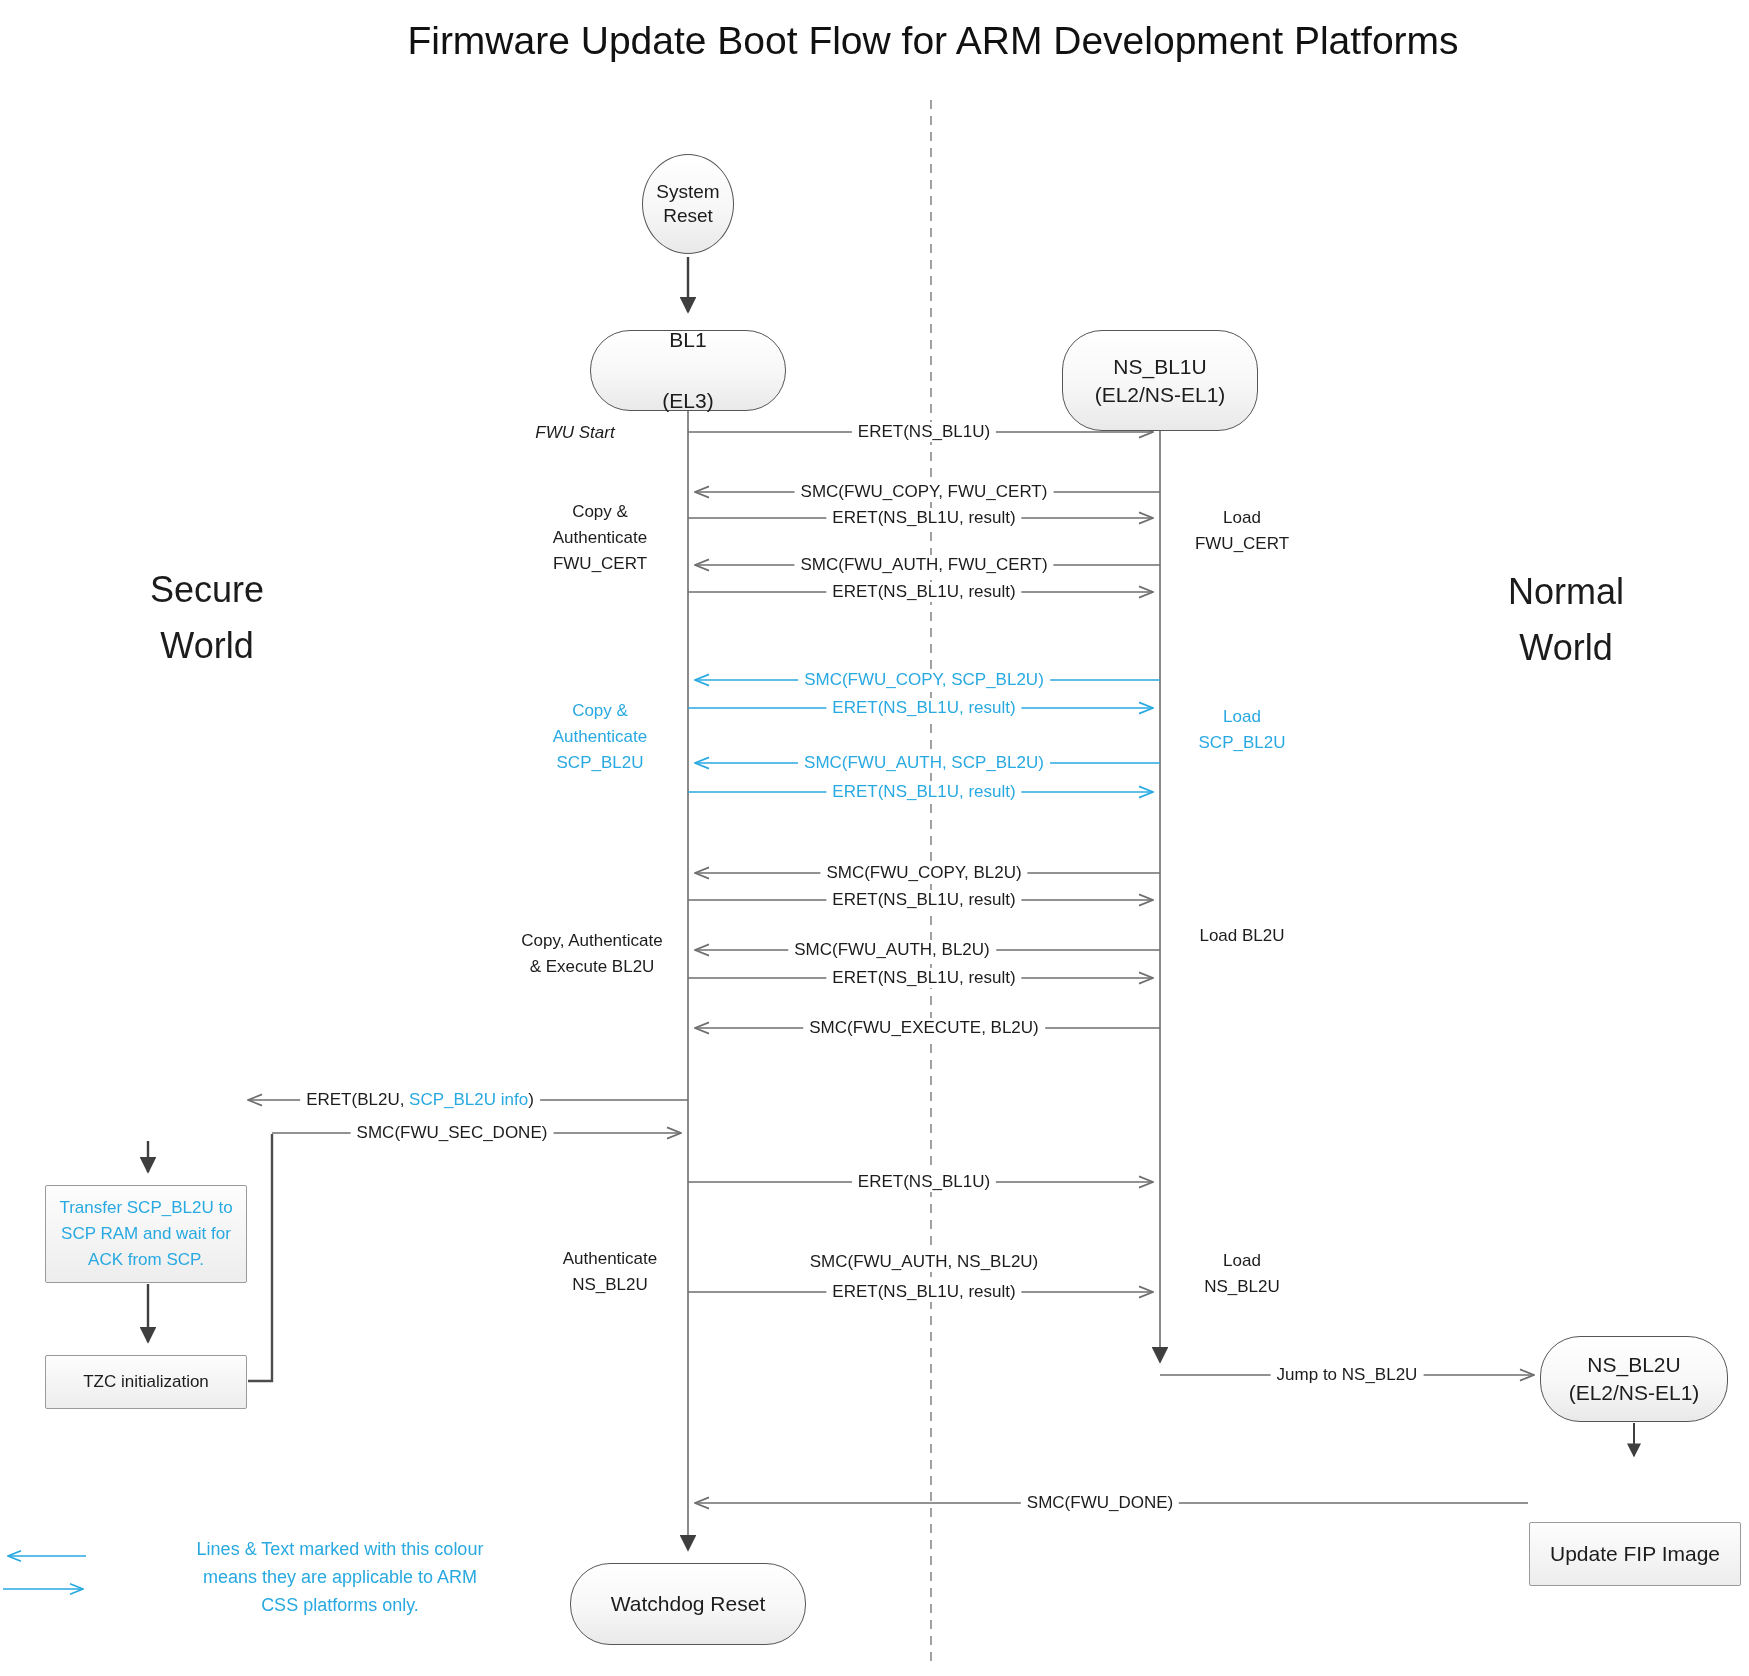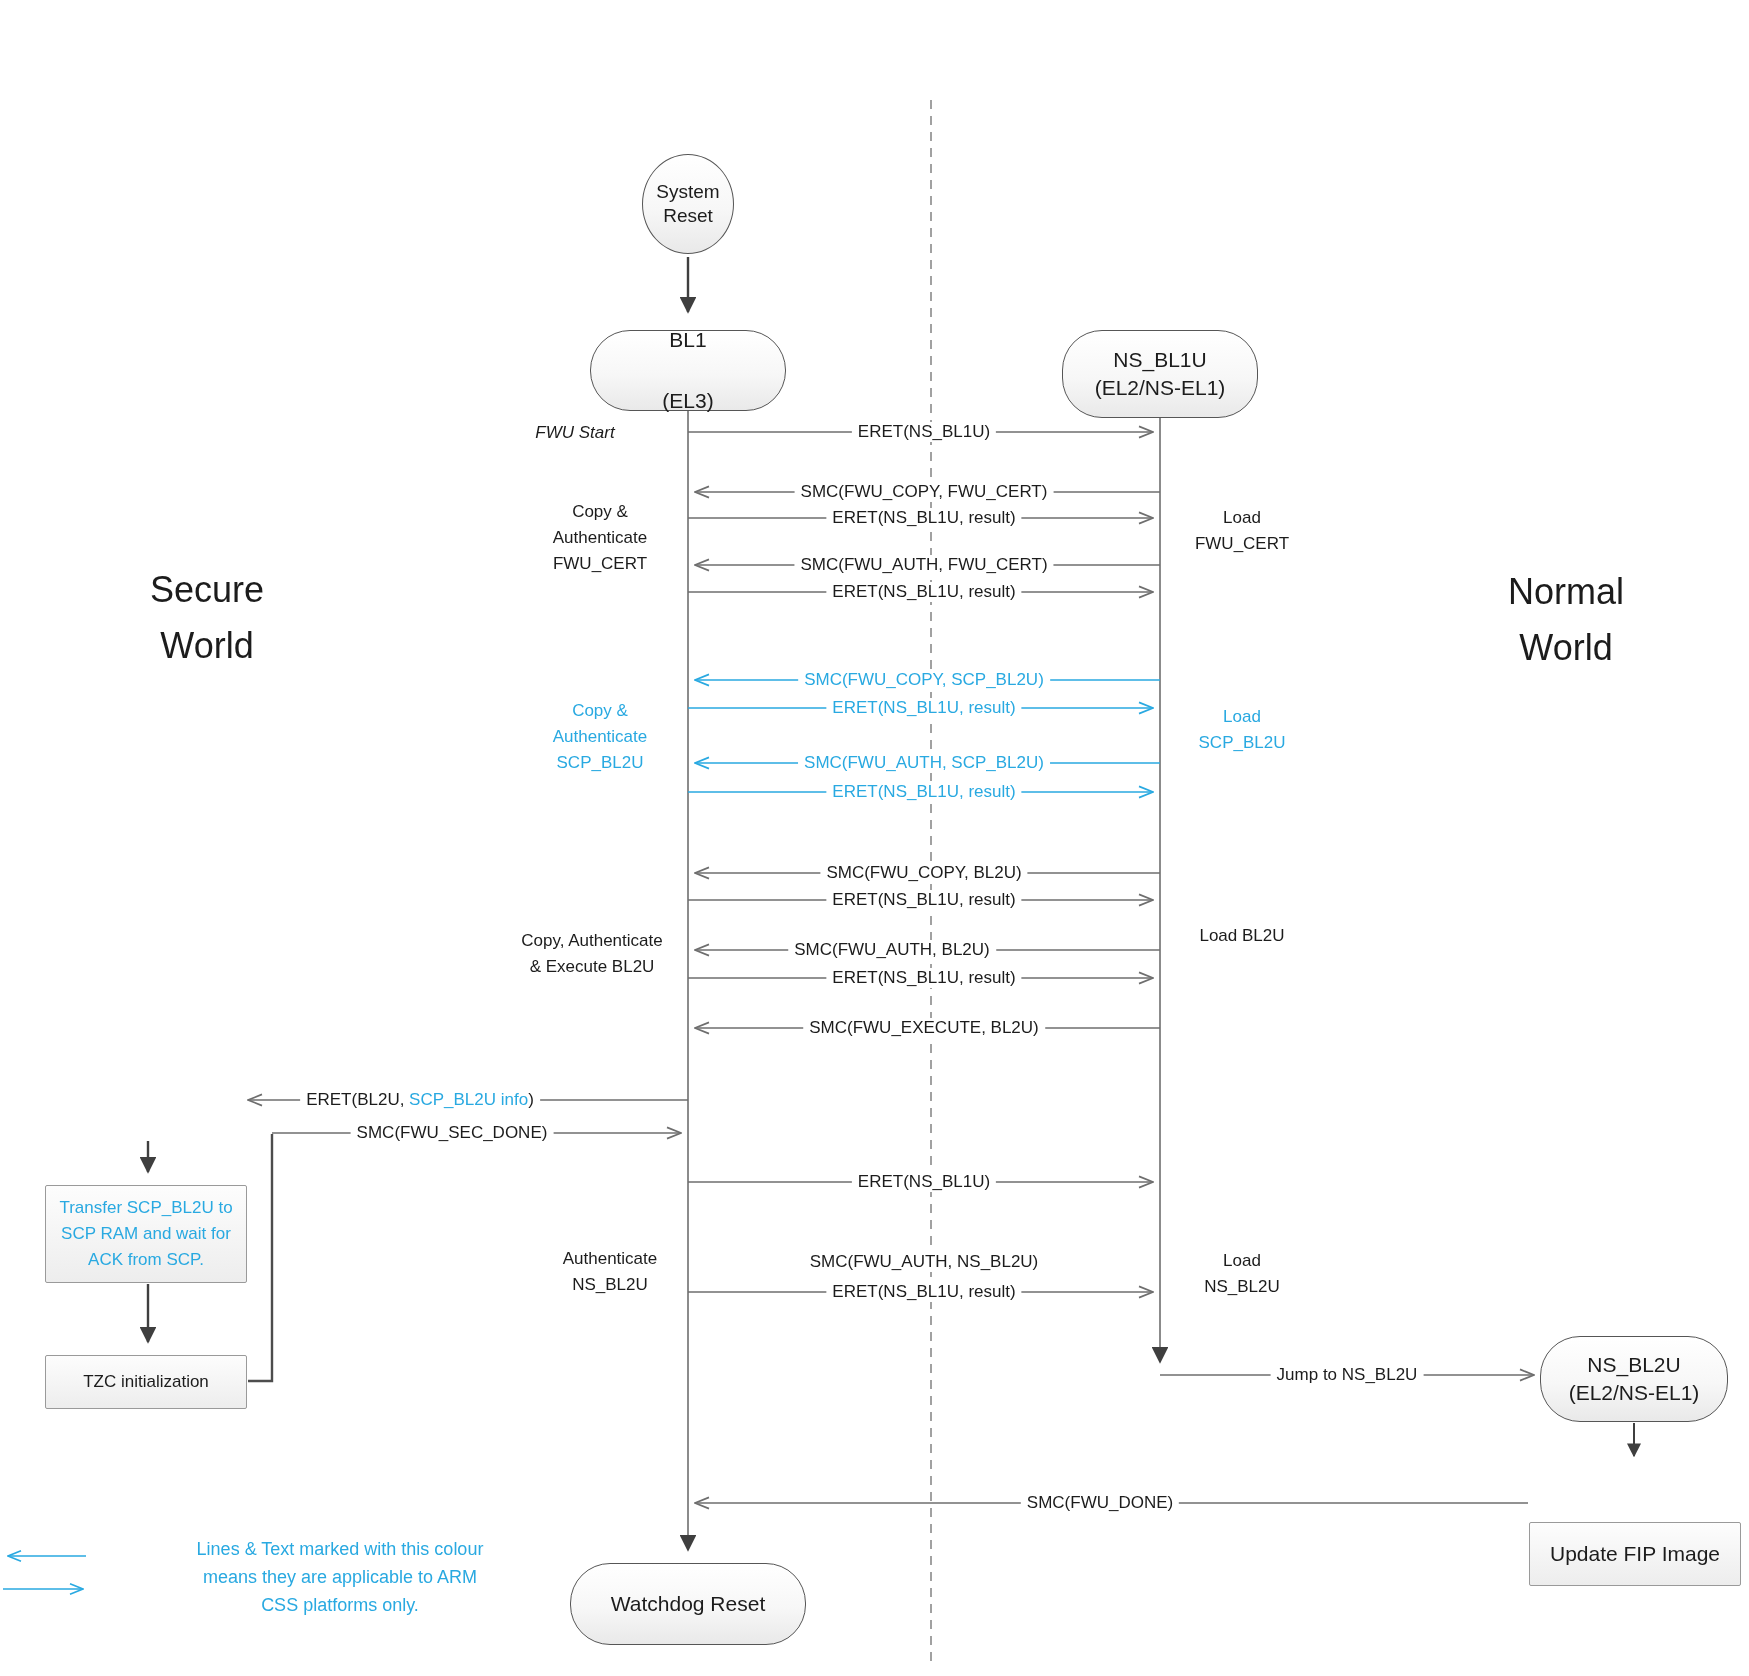--- a/index.html
+++ b/index.html
@@ -75,31 +75,32 @@
     <line x1="688" y1="1100" x2="248" y2="1100" stroke="#6e6e6e" stroke-width="1.4" marker-end="url(#oG)"></line>
     <line x1="272" y1="1133" x2="681" y2="1133" stroke="#6e6e6e" stroke-width="1.4" marker-end="url(#oG)"></line>
 
     <line x1="1160" y1="1375" x2="1534" y2="1375" stroke="#6e6e6e" stroke-width="1.4" marker-end="url(#oG)"></line>
     <line x1="1528" y1="1503" x2="695" y2="1503" stroke="#6e6e6e" stroke-width="1.4" marker-end="url(#oG)"></line>
 
     <line x1="86" y1="1556" x2="8" y2="1556" stroke="#29a9e1" stroke-width="1.3" marker-end="url(#oB)"></line>
     <line x1="3" y1="1589" x2="83" y2="1589" stroke="#29a9e1" stroke-width="1.3" marker-end="url(#oB)"></line>
   </svg>
 
+  <div class="lbl title" style="left:933px;top:41px;">Firmware Update Boot Flow for ARM Development Platforms</div>
   <div class="lbl world wrap" style="left:207px;top:618px;width:180px;">Secure World</div>
   <div class="lbl world wrap" style="left:1566px;top:620px;width:180px;">Normal World</div>
 
   <div class="node ell" style="left:642px;top:154px;width:92px;height:100px;">
     <div style="width:70px;white-space:normal;">System Reset</div>
   </div>
   <div class="node term" style="left:590px;top:330px;width:196px;height:81px;gap:33px;">
     <div>BL1</div>
     <div>(EL3)</div>
   </div>
-  <div class="node term" style="left:1062px;top:330px;width:196px;height:88px;">
+  <div class="node term" style="left:1062px;top:330px;width:196px;height:101px;">
     <div>NS_BL1U</div>
     <div>(EL2/NS-EL1)</div>
   </div>
   <div class="node term" style="left:1540px;top:1336px;width:188px;height:86px;">
     <div>NS_BL2U</div>
     <div>(EL2/NS-EL1)</div>
   </div>
   <div class="node term" style="left:570px;top:1563px;width:236px;height:82px;">
     <div>Watchdog Reset</div>
   </div>

